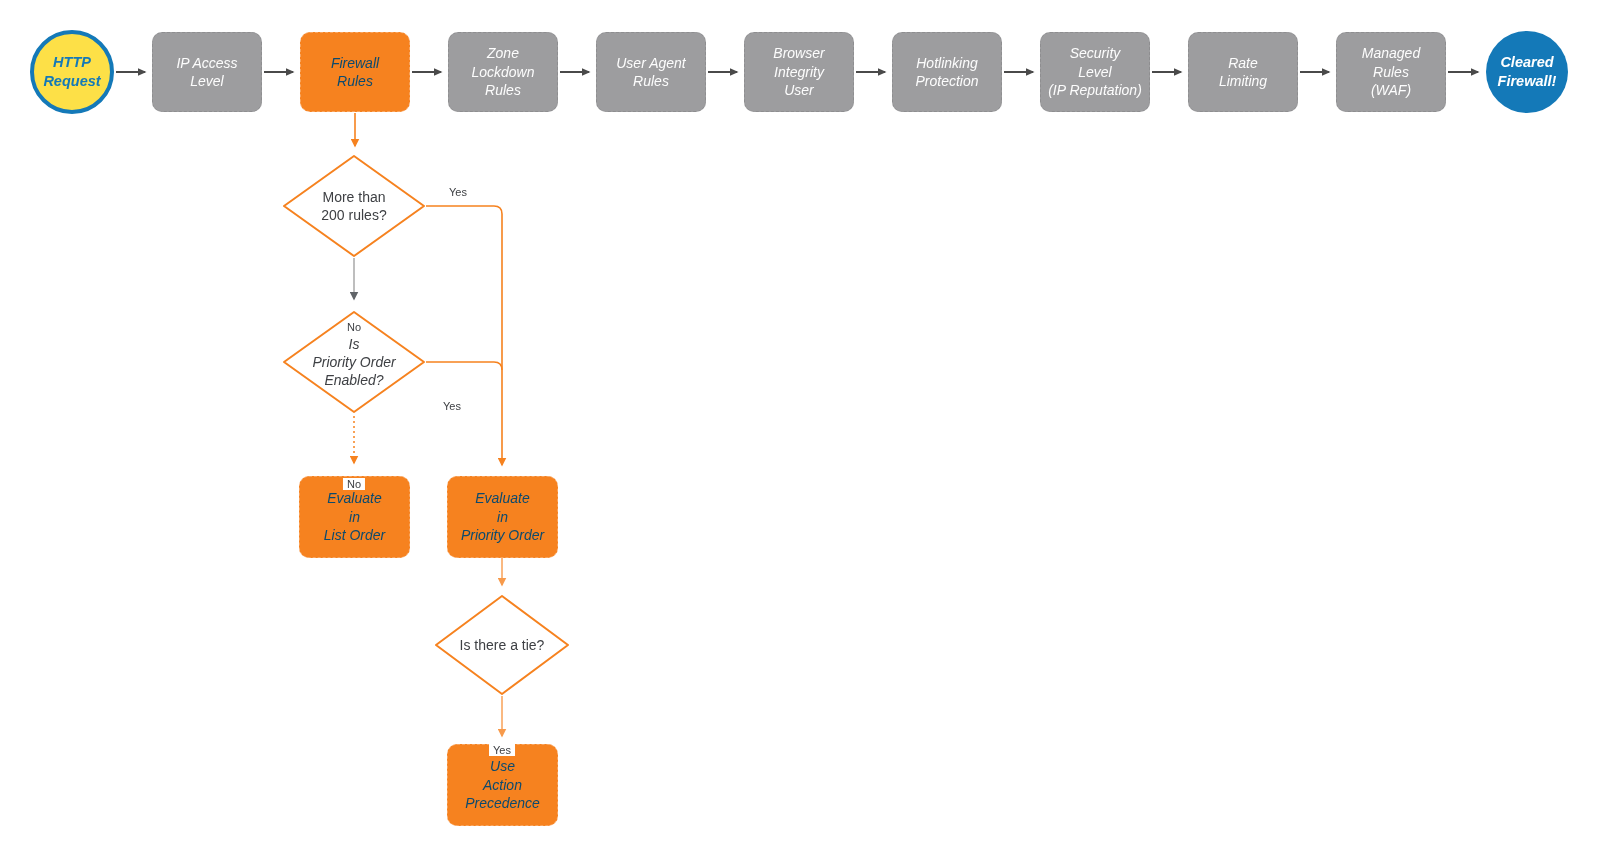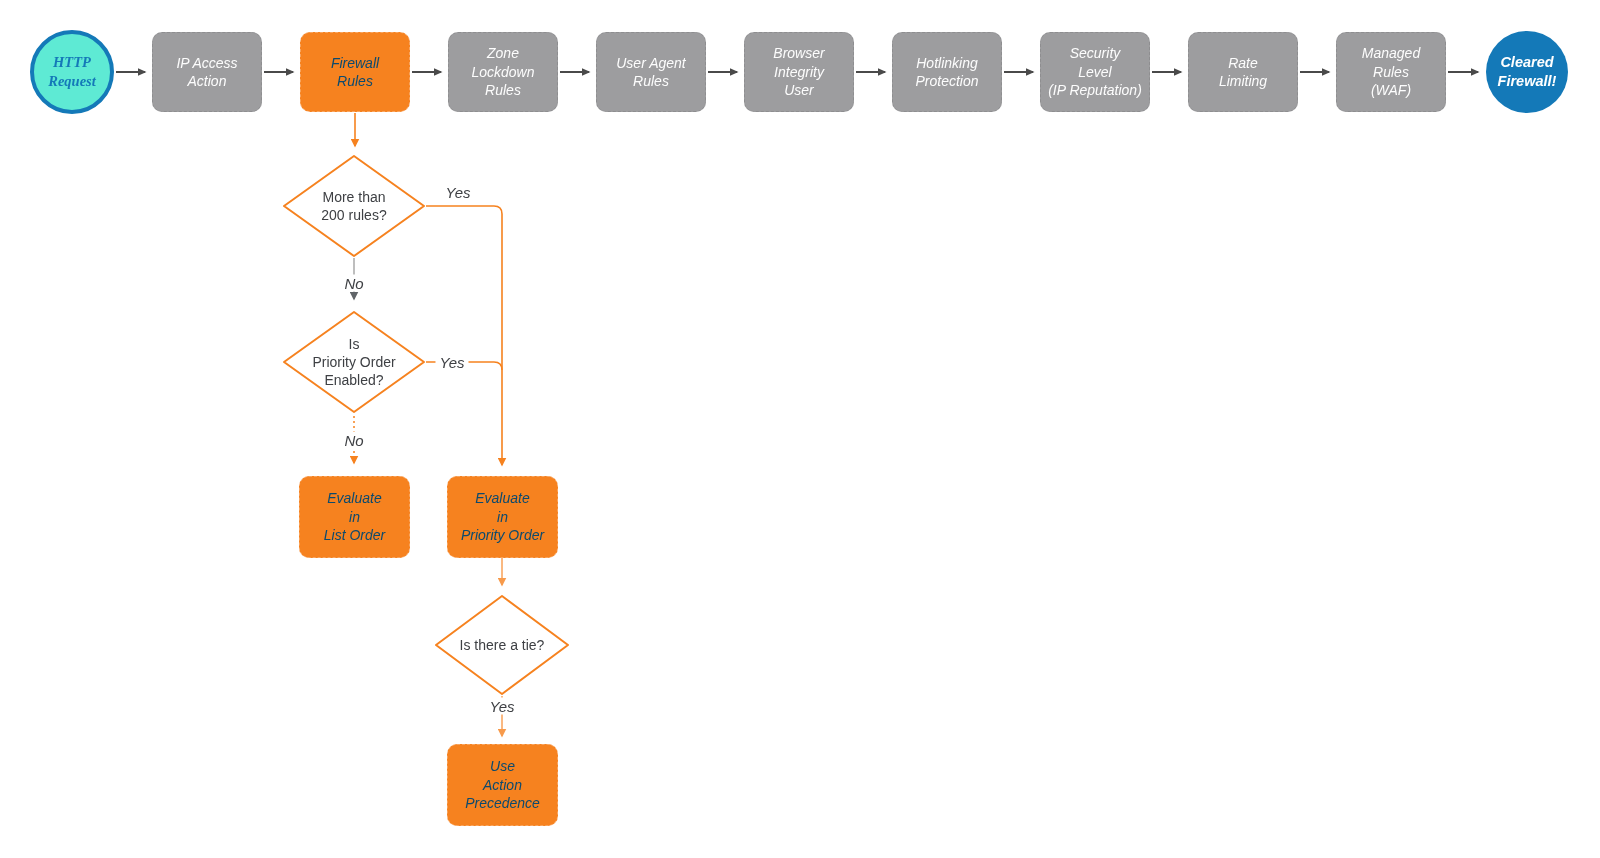--- a/index.html
+++ b/index.html
@@ -66,24 +66,23 @@
     border-radius:50%;
     display:flex;align-items:center;justify-content:center;
     text-align:center;
     font-style:italic;font-weight:bold;
     font-size:14.5px;line-height:1.3;
     white-space:pre-line;
     z-index:2;
   }
   .circle.start{
     width:84px;height:84px;
-    background:#5eead4;
+    background:#fde047;
     border:4px solid var(--blue);
     color:var(--blue);
-    font-family:Liberation Serif, serif;
   }
   .circle.end{
     width:82px;height:82px;
     background:var(--blue);
     color:#fff;
   }
   .diamond{
     position:absolute;
     z-index:2;
   }
@@ -99,28 +98,28 @@
     inset:0;
     display:flex;align-items:center;justify-content:center;
     text-align:center;
     font-size:14px;line-height:1.3;
     color:var(--text-dark);
     white-space:pre-line;
   }
   .flow-label{
     position:absolute;
     transform:translate(-50%,-50%);
-    font-style:italic;
-    font-size:15px;
+    font-size:11px;
     color:var(--text-dark);
     z-index:3;
   }
   .flow-label.on-line{
     background:#fff;
     padding:0 4px;
+    margin-top:44px;
   }
 </style>
 </head>
 <body>
 
 <div id="canvas">
 
   <svg class="connectors" width="1600" height="858">
     <defs>
       <marker id="ah-dark" markerWidth="9" markerHeight="8" refX="7.5" refY="4" orient="auto" markerUnits="userSpaceOnUse">
@@ -154,21 +153,21 @@
     <path class="c-orange-soft" d="M502 696 V736" marker-end="url(#ah-orange)"></path>
   </svg>
 
   <div class="circle start" style="left:30px;top:30px;">
     <span>HTTP
 Request</span>
   </div>
 
   <div class="node-box gray" style="left:152px;top:32px;">
     <span>IP Access
-Action</span>
+Level</span>
   </div>
 
   <div class="node-box orange" style="left:300px;top:32px;">
     <span>Firewall
 Rules</span>
   </div>
 
   <div class="node-box gray" style="left:448px;top:32px;">
     <span>Zone
 Lockdown
@@ -214,21 +213,21 @@
   </div>
 
   <div class="diamond" style="left:282px;top:154px;width:144px;height:104px;">
     <svg width="144" height="104">
       <polygon class="diamond-shape" points="72,2 142,52 72,102 2,52"></polygon>
     </svg>
     <div class="diamond-label">More than
 200 rules?</div>
   </div>
 
-  <div class="diamond" style="left:282px;top:310px;width:144px;height:104px;">
+  <div class="diamond" style="left:282px;top:310px;width:144px;height:104px;font-style:italic;">
     <svg width="144" height="104">
       <polygon class="diamond-shape" points="72,2 142,52 72,102 2,52"></polygon>
     </svg>
     <div class="diamond-label">Is
 Priority Order
 Enabled?</div>
   </div>
 
   <div class="diamond" style="left:434px;top:594px;width:136px;height:102px;">
     <svg width="136" height="102">

